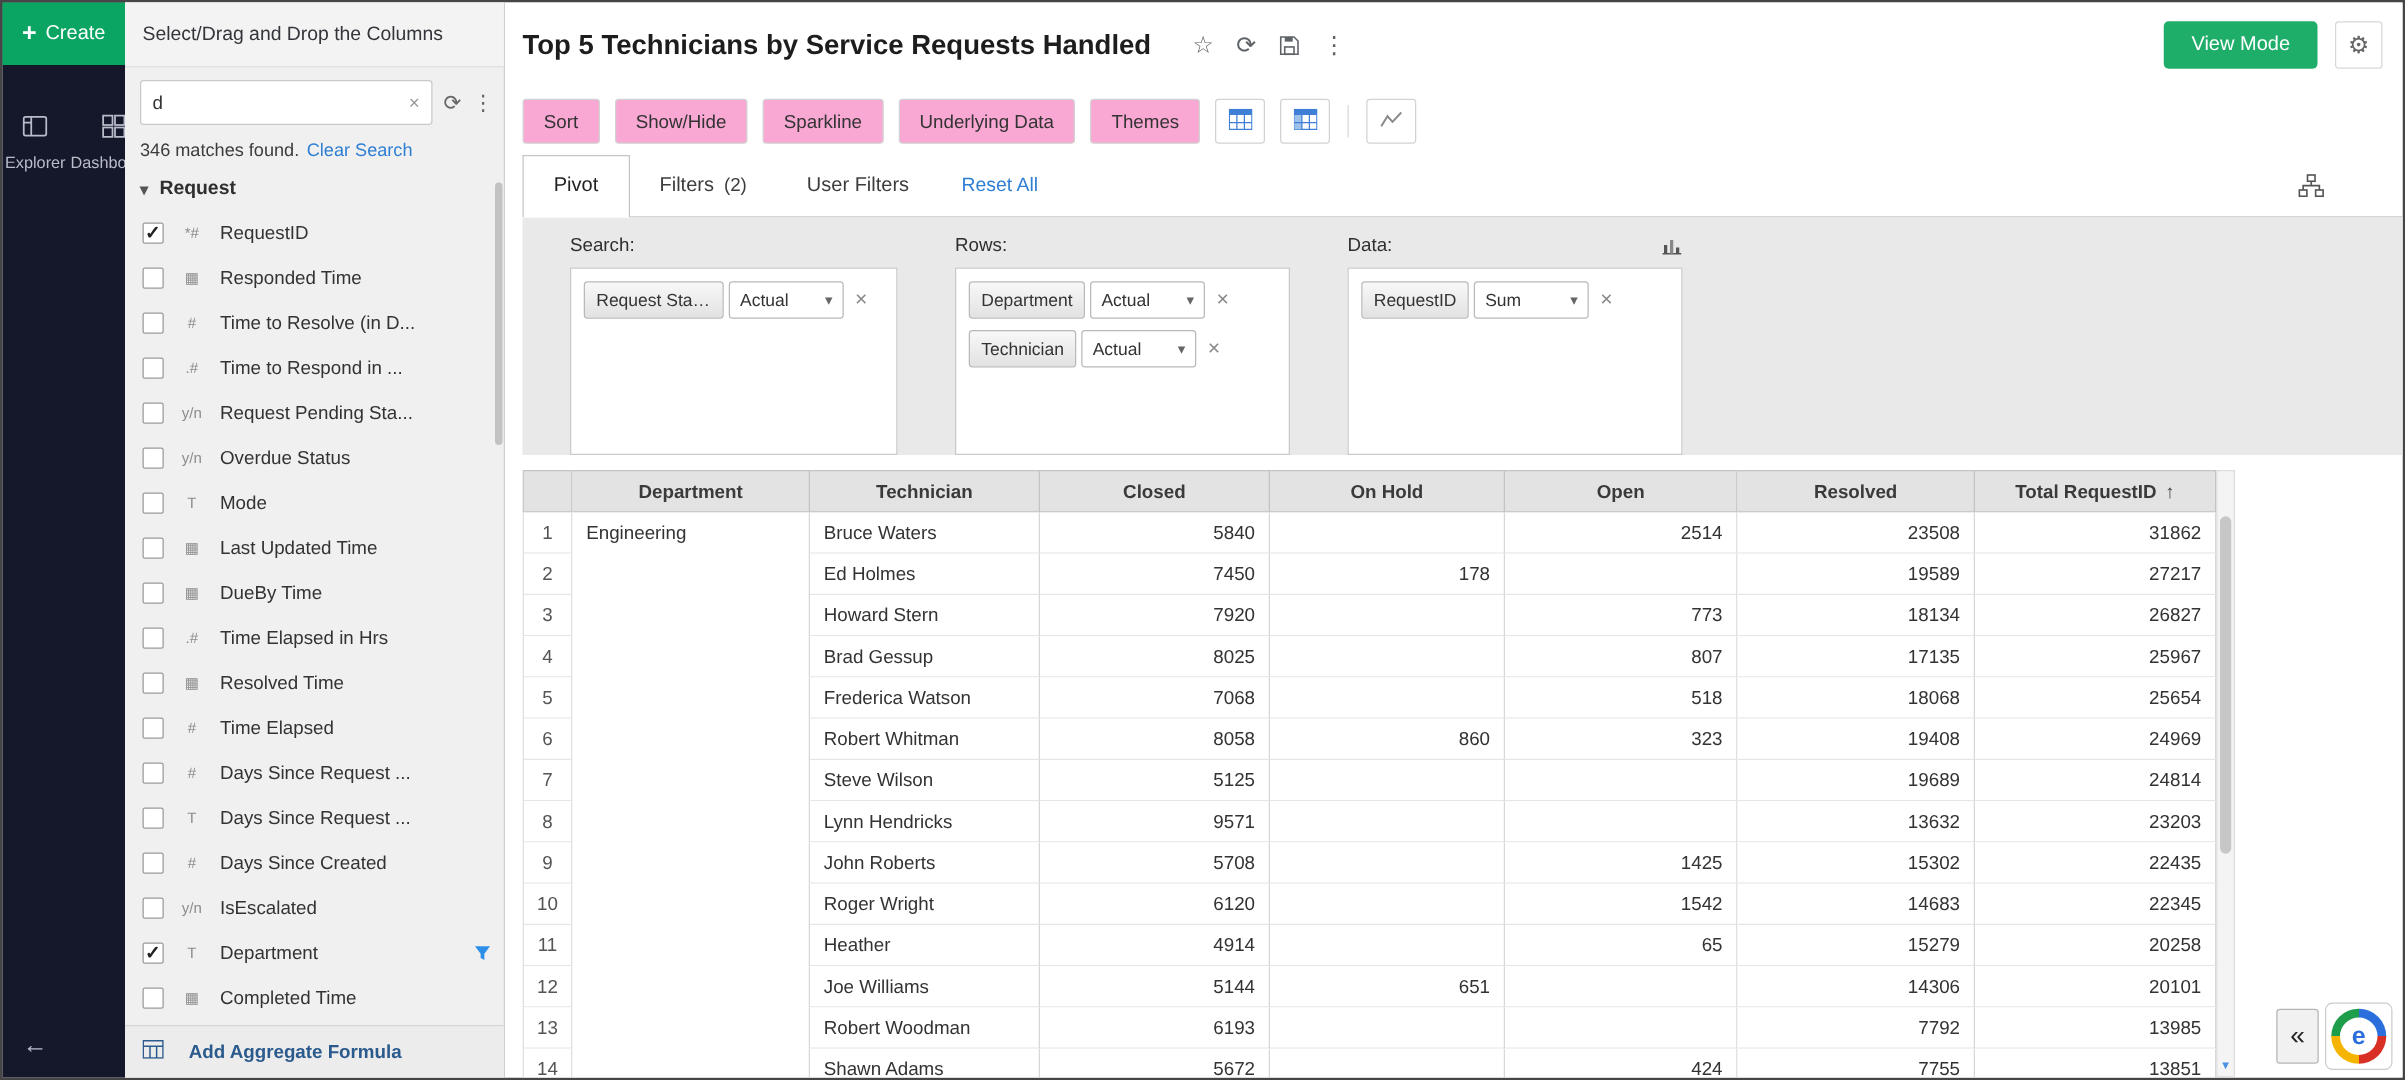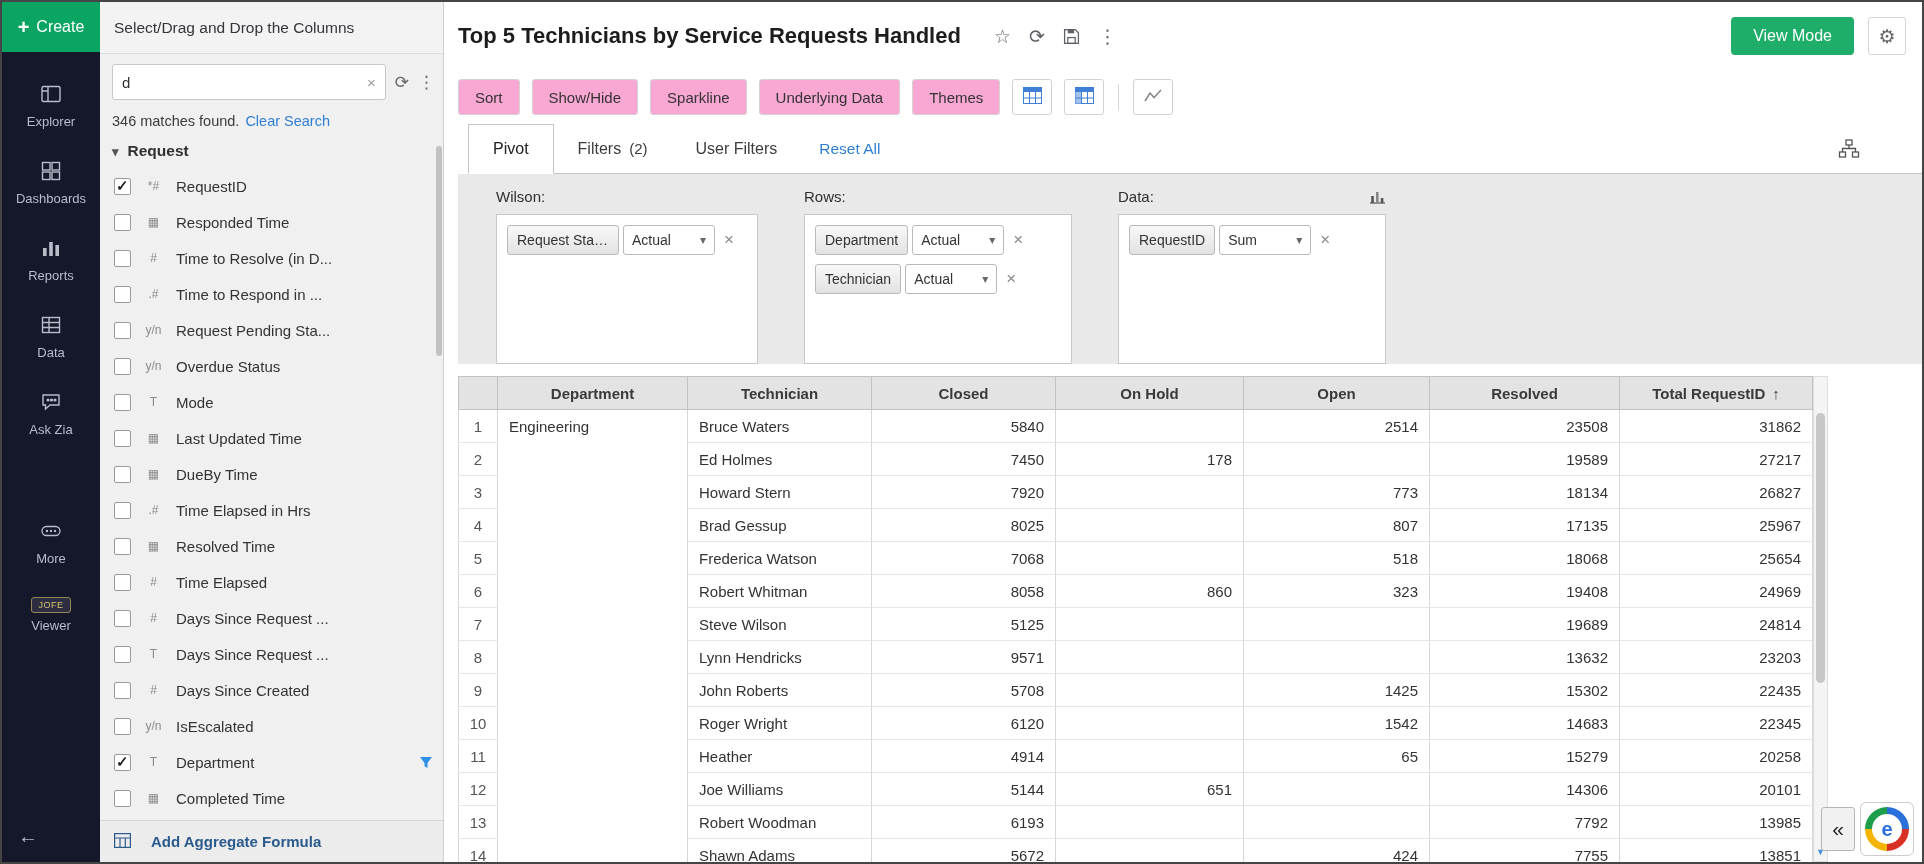--- a/index.html
+++ b/index.html
@@ -4,29 +4,29 @@
 <style>
 *{margin:0;padding:0;box-sizing:border-box}
 html,body{width:1924px;height:864px}
 body{font-family:"Liberation Sans",sans-serif;background:#fff;overflow:hidden}
 .app{position:relative;width:1924px;height:864px;border:2px solid #454545;display:flex;background:#fff}
 
 
 .sidebar{width:98px;background:#15172b;display:flex;flex-direction:column;flex-shrink:0;color:#b9bcc9}
 .create-btn{height:50px;width:100%;background:#0aa562;color:#fff;border:none;display:flex;align-items:center;justify-content:center;gap:7px;font-size:16px;font-family:inherit;cursor:pointer}
 .plus{font-size:20px;font-weight:700;line-height:1}
-.side-nav{display:flex;flex-direction:column;align-items:center;padding-top:16px}
+.side-nav{display:flex;flex-direction:row;align-items:center;padding-top:16px}
 .side-item{display:flex;flex-direction:column;align-items:center;gap:6px;padding:15px 2px;width:100%;cursor:pointer}
 .slabel{font-size:13px;text-align:center;line-height:1.15;color:#b9bcc9}
 .side-gap{height:52px}
 .badge{background:#2c2d40;border:1px solid #97855a;color:#d6c379;font-size:9px;padding:2px 6px;border-radius:3px;letter-spacing:.5px}
 .side-bottom{margin-top:auto;padding:12px 16px 14px;font-size:20px;cursor:pointer}
 
 
-.panel{width:344px;background:#f0f0f0;border-right:1px solid #cfcfcf;position:relative;flex-shrink:0}
+.panel{width:304px;background:#f0f0f0;border-right:1px solid #cfcfcf;position:relative;flex-shrink:0}
 .panel-header{height:52px;display:flex;align-items:center;padding:0 14px;font-size:15.5px;color:#33353a;background:#f3f3f3;border-bottom:1px solid #ddd}
 .search-row{display:flex;align-items:center;padding:10px 8px 4px 12px;gap:9px}
 .search-box{flex:1;display:flex;align-items:center;background:#fff;border:1px solid #c9c9c9;border-radius:3px;height:36px;padding:0 9px}
 .search-input{border:none;outline:none;flex:1;min-width:0;font-size:15px;color:#333;background:transparent;font-family:inherit}
 .search-clear{color:#999;font-size:15px;cursor:pointer}
 .picon{color:#666;font-size:17px;cursor:pointer}
 .matches-row{padding:9px 12px 2px;font-size:14.5px;color:#3c3c3c}
 .link{color:#2e7fd4;margin-left:6px;text-decoration:none;cursor:pointer}
 .section-row{display:flex;align-items:center;gap:9px;padding:11px 12px 8px;font-size:15.5px;font-weight:600;color:#2f2f2f;cursor:pointer}
 .chev{font-size:13px;color:#555}
@@ -48,21 +48,21 @@
 .hicon{color:#5f6368;font-size:19px;margin:0 9px;cursor:pointer;display:flex;align-items:center}
 .grow{flex:1}
 .view-mode-btn{background:#1fae6a;color:#fff;border:none;border-radius:4px;height:38px;padding:0 22px;font-size:16px;margin-right:14px;font-family:inherit;cursor:pointer}
 .gear-btn{width:38px;height:38px;border:1px solid #d8d8d8;background:#fff;border-radius:3px;color:#666;font-size:19px;cursor:pointer}
 
 .toolbar{height:54px;display:flex;align-items:center;padding:0 14px;gap:12px}
 .tb-btn{height:36px;padding:0 16px;border:1px solid #d2d2d2;background:#f9a8d4;border-radius:3px;font-size:15px;color:#333;font-family:inherit;cursor:pointer;white-space:nowrap}
 .tb-icon-btn{width:40px;height:36px;border:1px solid #d2d2d2;background:#fff;border-radius:3px;display:flex;align-items:center;justify-content:center;cursor:pointer}
 .tb-divider{width:1px;height:26px;background:#d7d7d7;margin:0 2px}
 
-.tabs-row{height:50px;display:flex;align-items:stretch;margin-left:24px;border-bottom:1px solid #c6c6c6;padding-right:14px}
+.tabs-row{height:50px;display:flex;align-items:stretch;margin-left:14px;border-bottom:1px solid #c6c6c6;padding-right:14px}
 .tab{display:flex;align-items:center;padding:0 24px;font-size:16px;color:#3c3c3c;cursor:pointer;gap:8px}
 .tab.active{border:1px solid #c6c6c6;border-bottom:1px solid #fff;margin-bottom:-1px;background:#fff;color:#222}
 .tab-count{font-size:15px;color:#3c3c3c}
 .reset-all{color:#2e7fd4;font-size:15.5px;margin-left:18px;align-self:center;text-decoration:none;cursor:pointer}
 .hier{margin-left:auto;margin-right:48px;align-self:center;cursor:pointer;display:flex}
 
 .config{background:#e9e9e9;height:190px;margin-left:14px;display:flex;gap:46px;padding:14px 20px 0 38px}
 .cfg-group{display:flex;flex-direction:column}
 .cfg-columns{width:262px}.cfg-rows{width:268px}.cfg-data{width:268px}
 .cfg-label{font-size:15px;color:#2f2f2f;margin-bottom:9px}
@@ -471,21 +471,21 @@
             <rect x="8" y="1" width="6" height="5"></rect>
             <rect x="1.5" y="13" width="6" height="5"></rect>
             <rect x="14.5" y="13" width="6" height="5"></rect>
             <path d="M11 6v3.5M4.5 13V9.5h13V13"></path>
           </svg>
         </span>
     </div>
 
     <div class="config">
       <div class="cfg-group cfg-columns">
-        <div class="cfg-label">Wilson:</div>
+        <div class="cfg-label">Search:</div>
         <div class="cfg-box">
 
             <div class="chip">
               <span class="chip-name">Request Stat...</span>
               <span class="chip-select">
                 <span>Actual</span>
                 <span class="dd">▾</span>
               </span>
               <span class="chip-close">×</span>
             </div>

